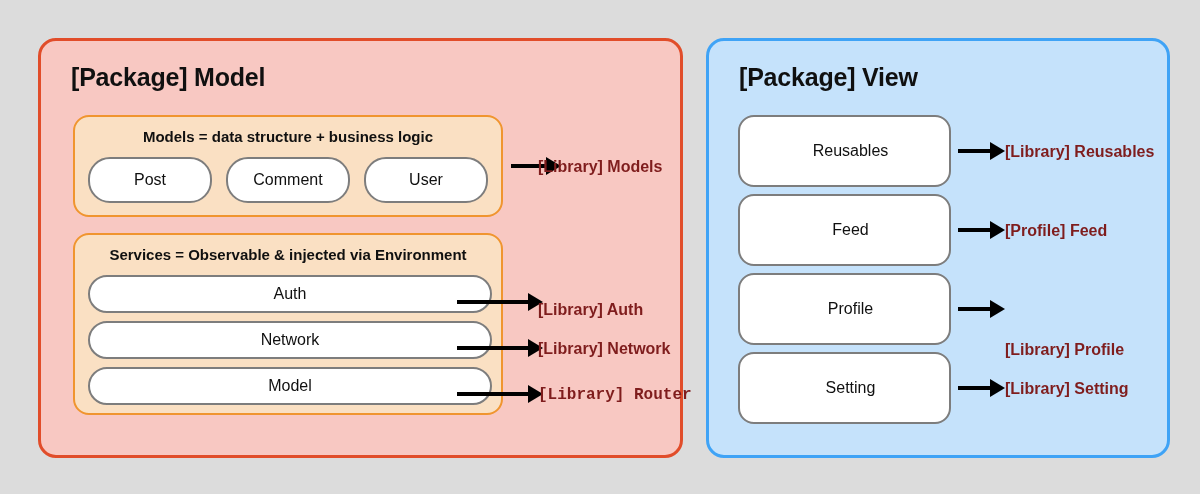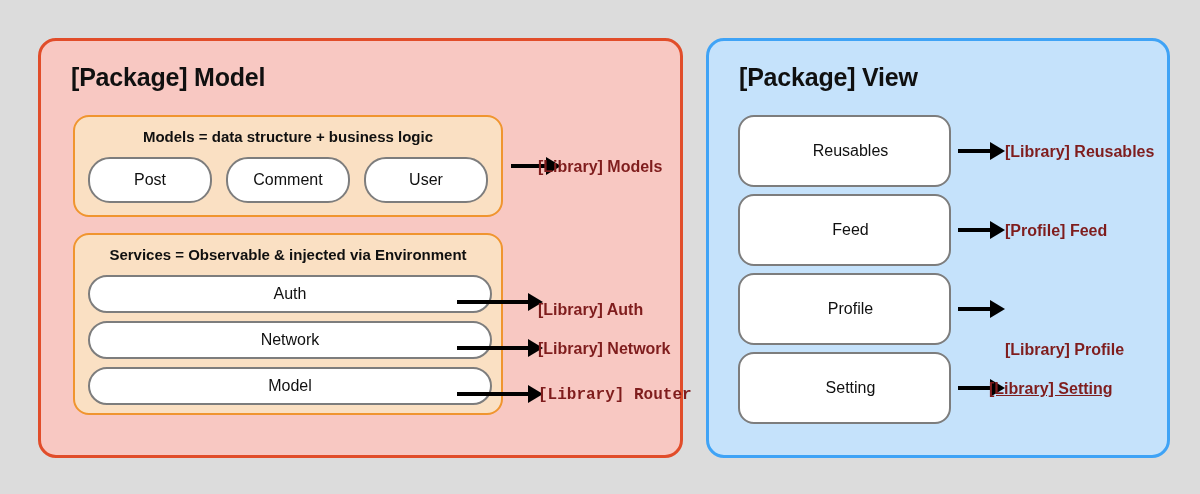--- a/index.html
+++ b/index.html
@@ -241,17 +241,17 @@
     <div class="arrow" style="left:249px; top:260px;">
       <div class="arrow-shaft" style="width:33px;"></div>
       <div class="arrow-head"></div>
     </div>
     <div class="lib-label" style="left:296px; top:261px;margin-top:40px;">[Library] Profile</div>
 
     <div class="arrow" style="left:249px; top:339px;">
       <div class="arrow-shaft" style="width:33px;"></div>
       <div class="arrow-head"></div>
     </div>
-    <div class="lib-label" style="left:280px; top:340px;text-decoration:underline;">[Library] Setting</div>
+    <div class="lib-label" style="left:296px; top:340px;">[Library] Setting</div>
 
   </div>
 
 </div>
 
 </body></html>

